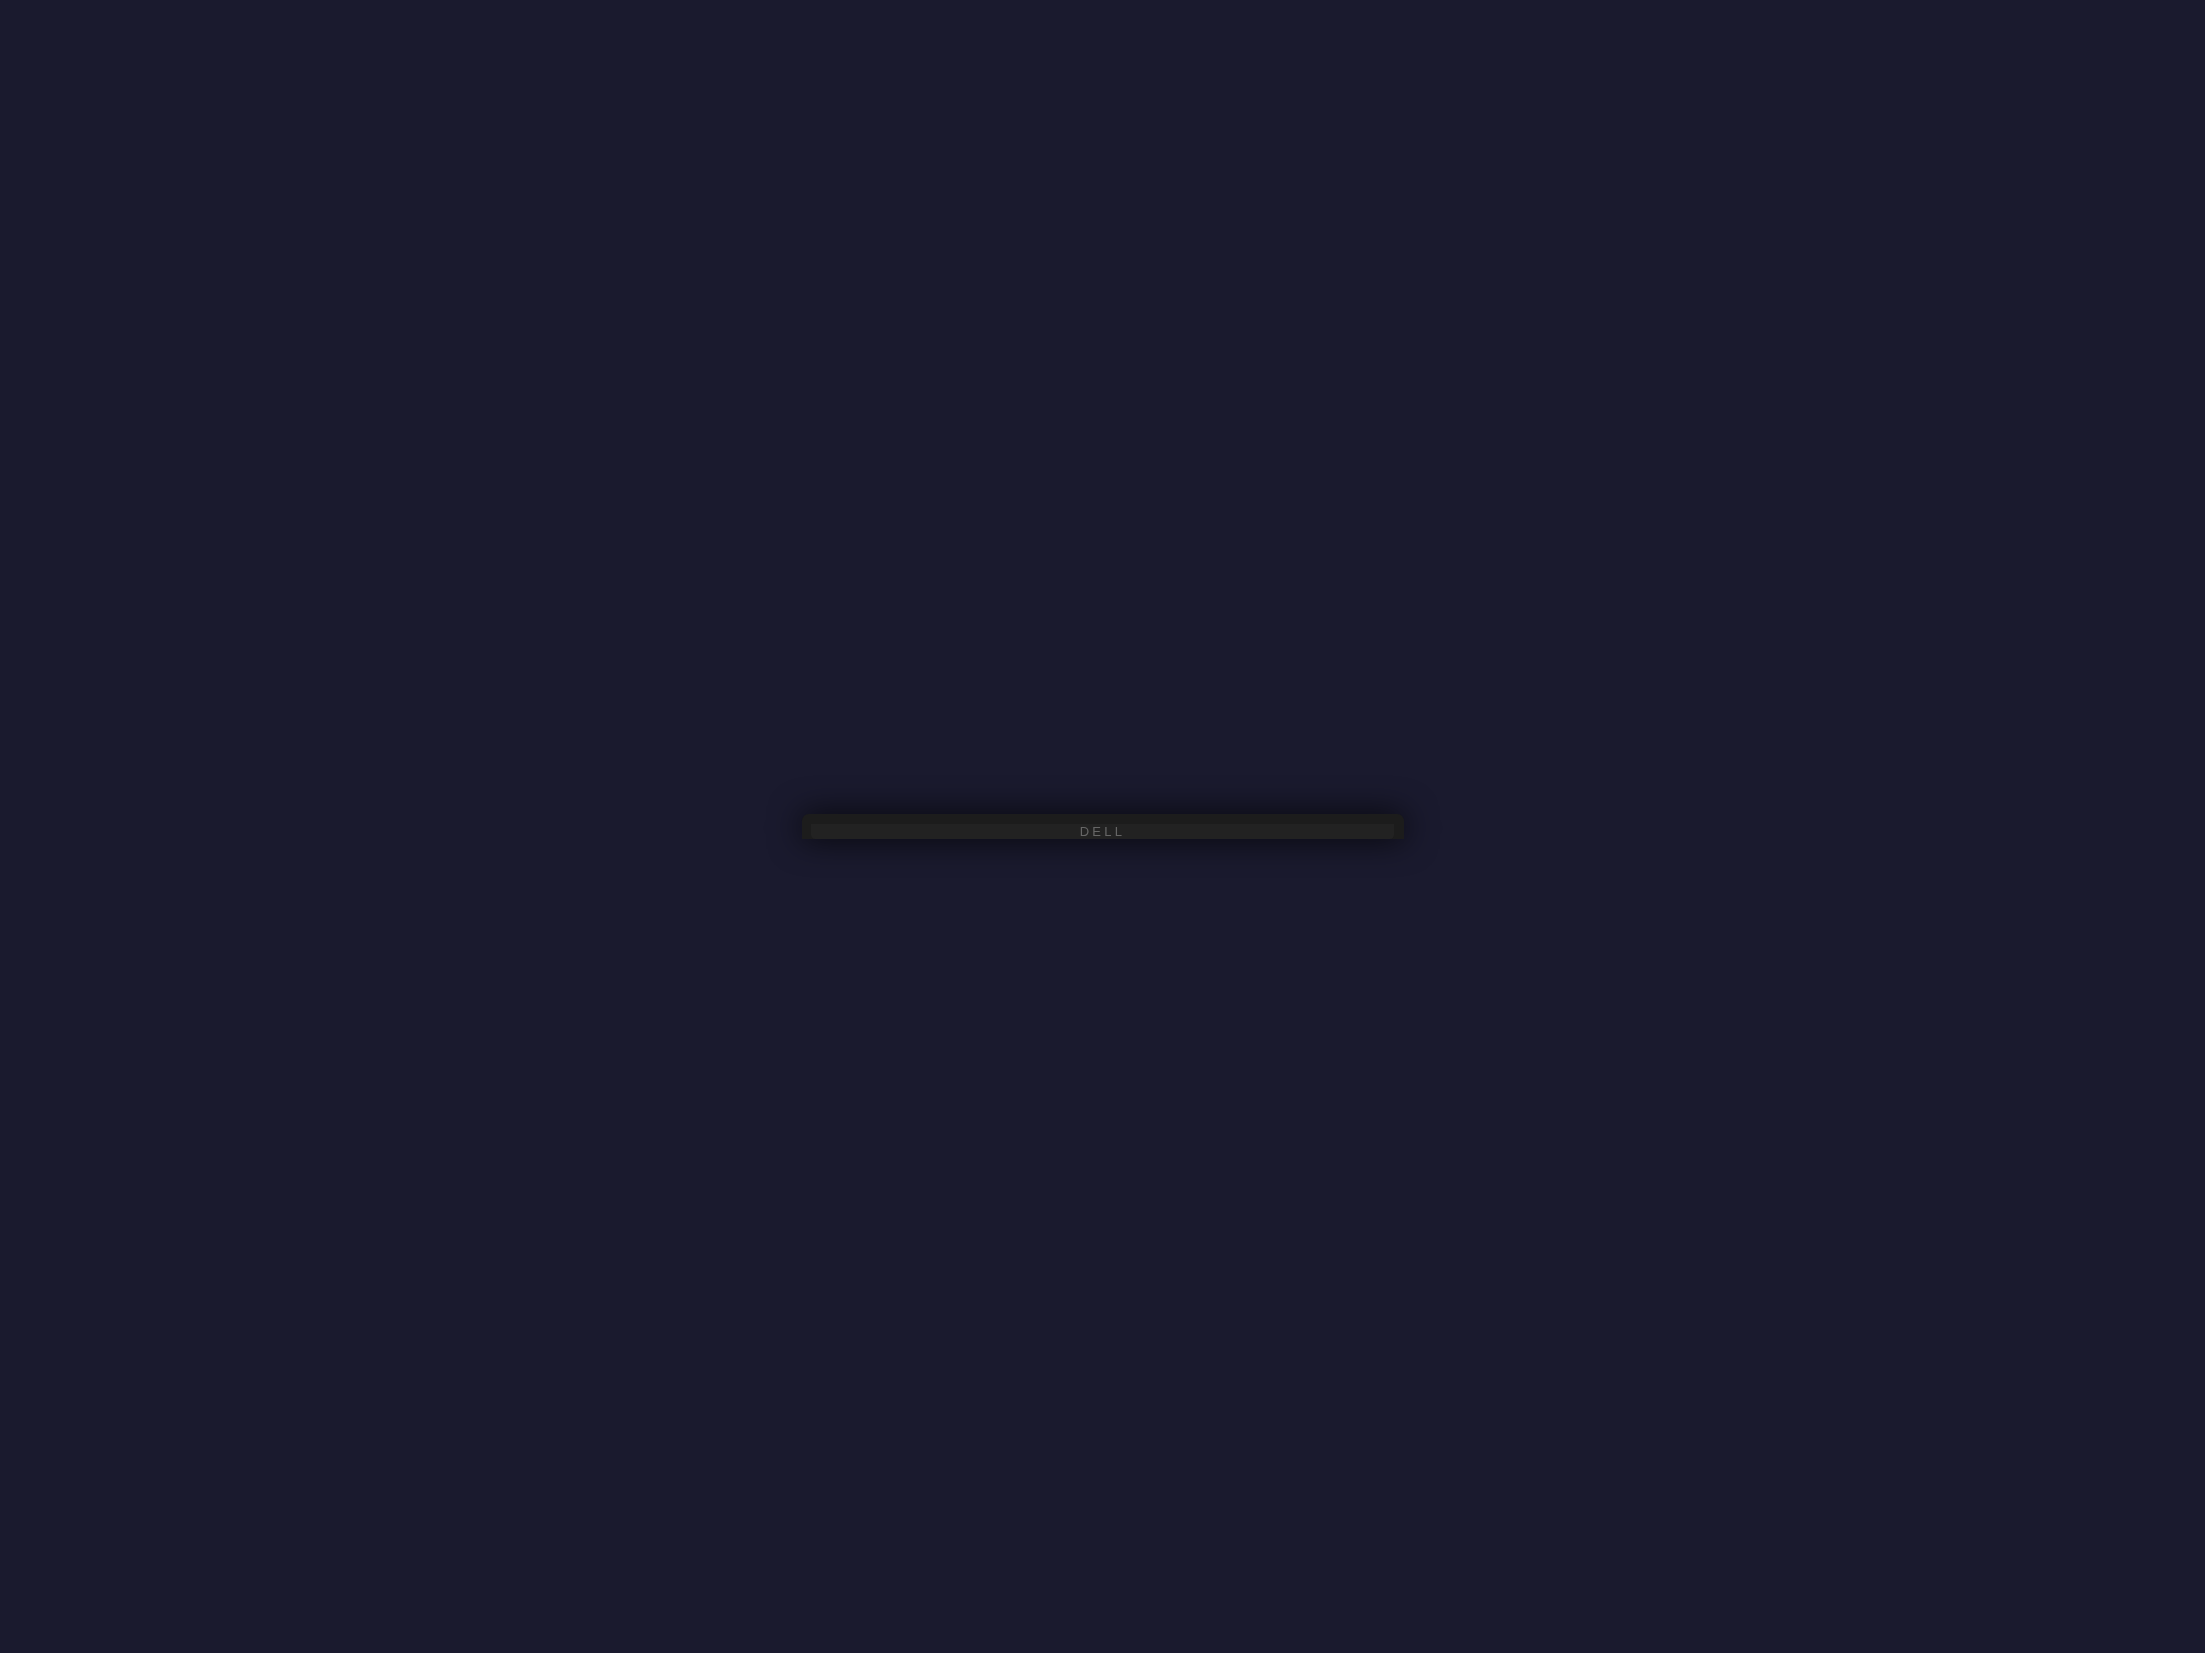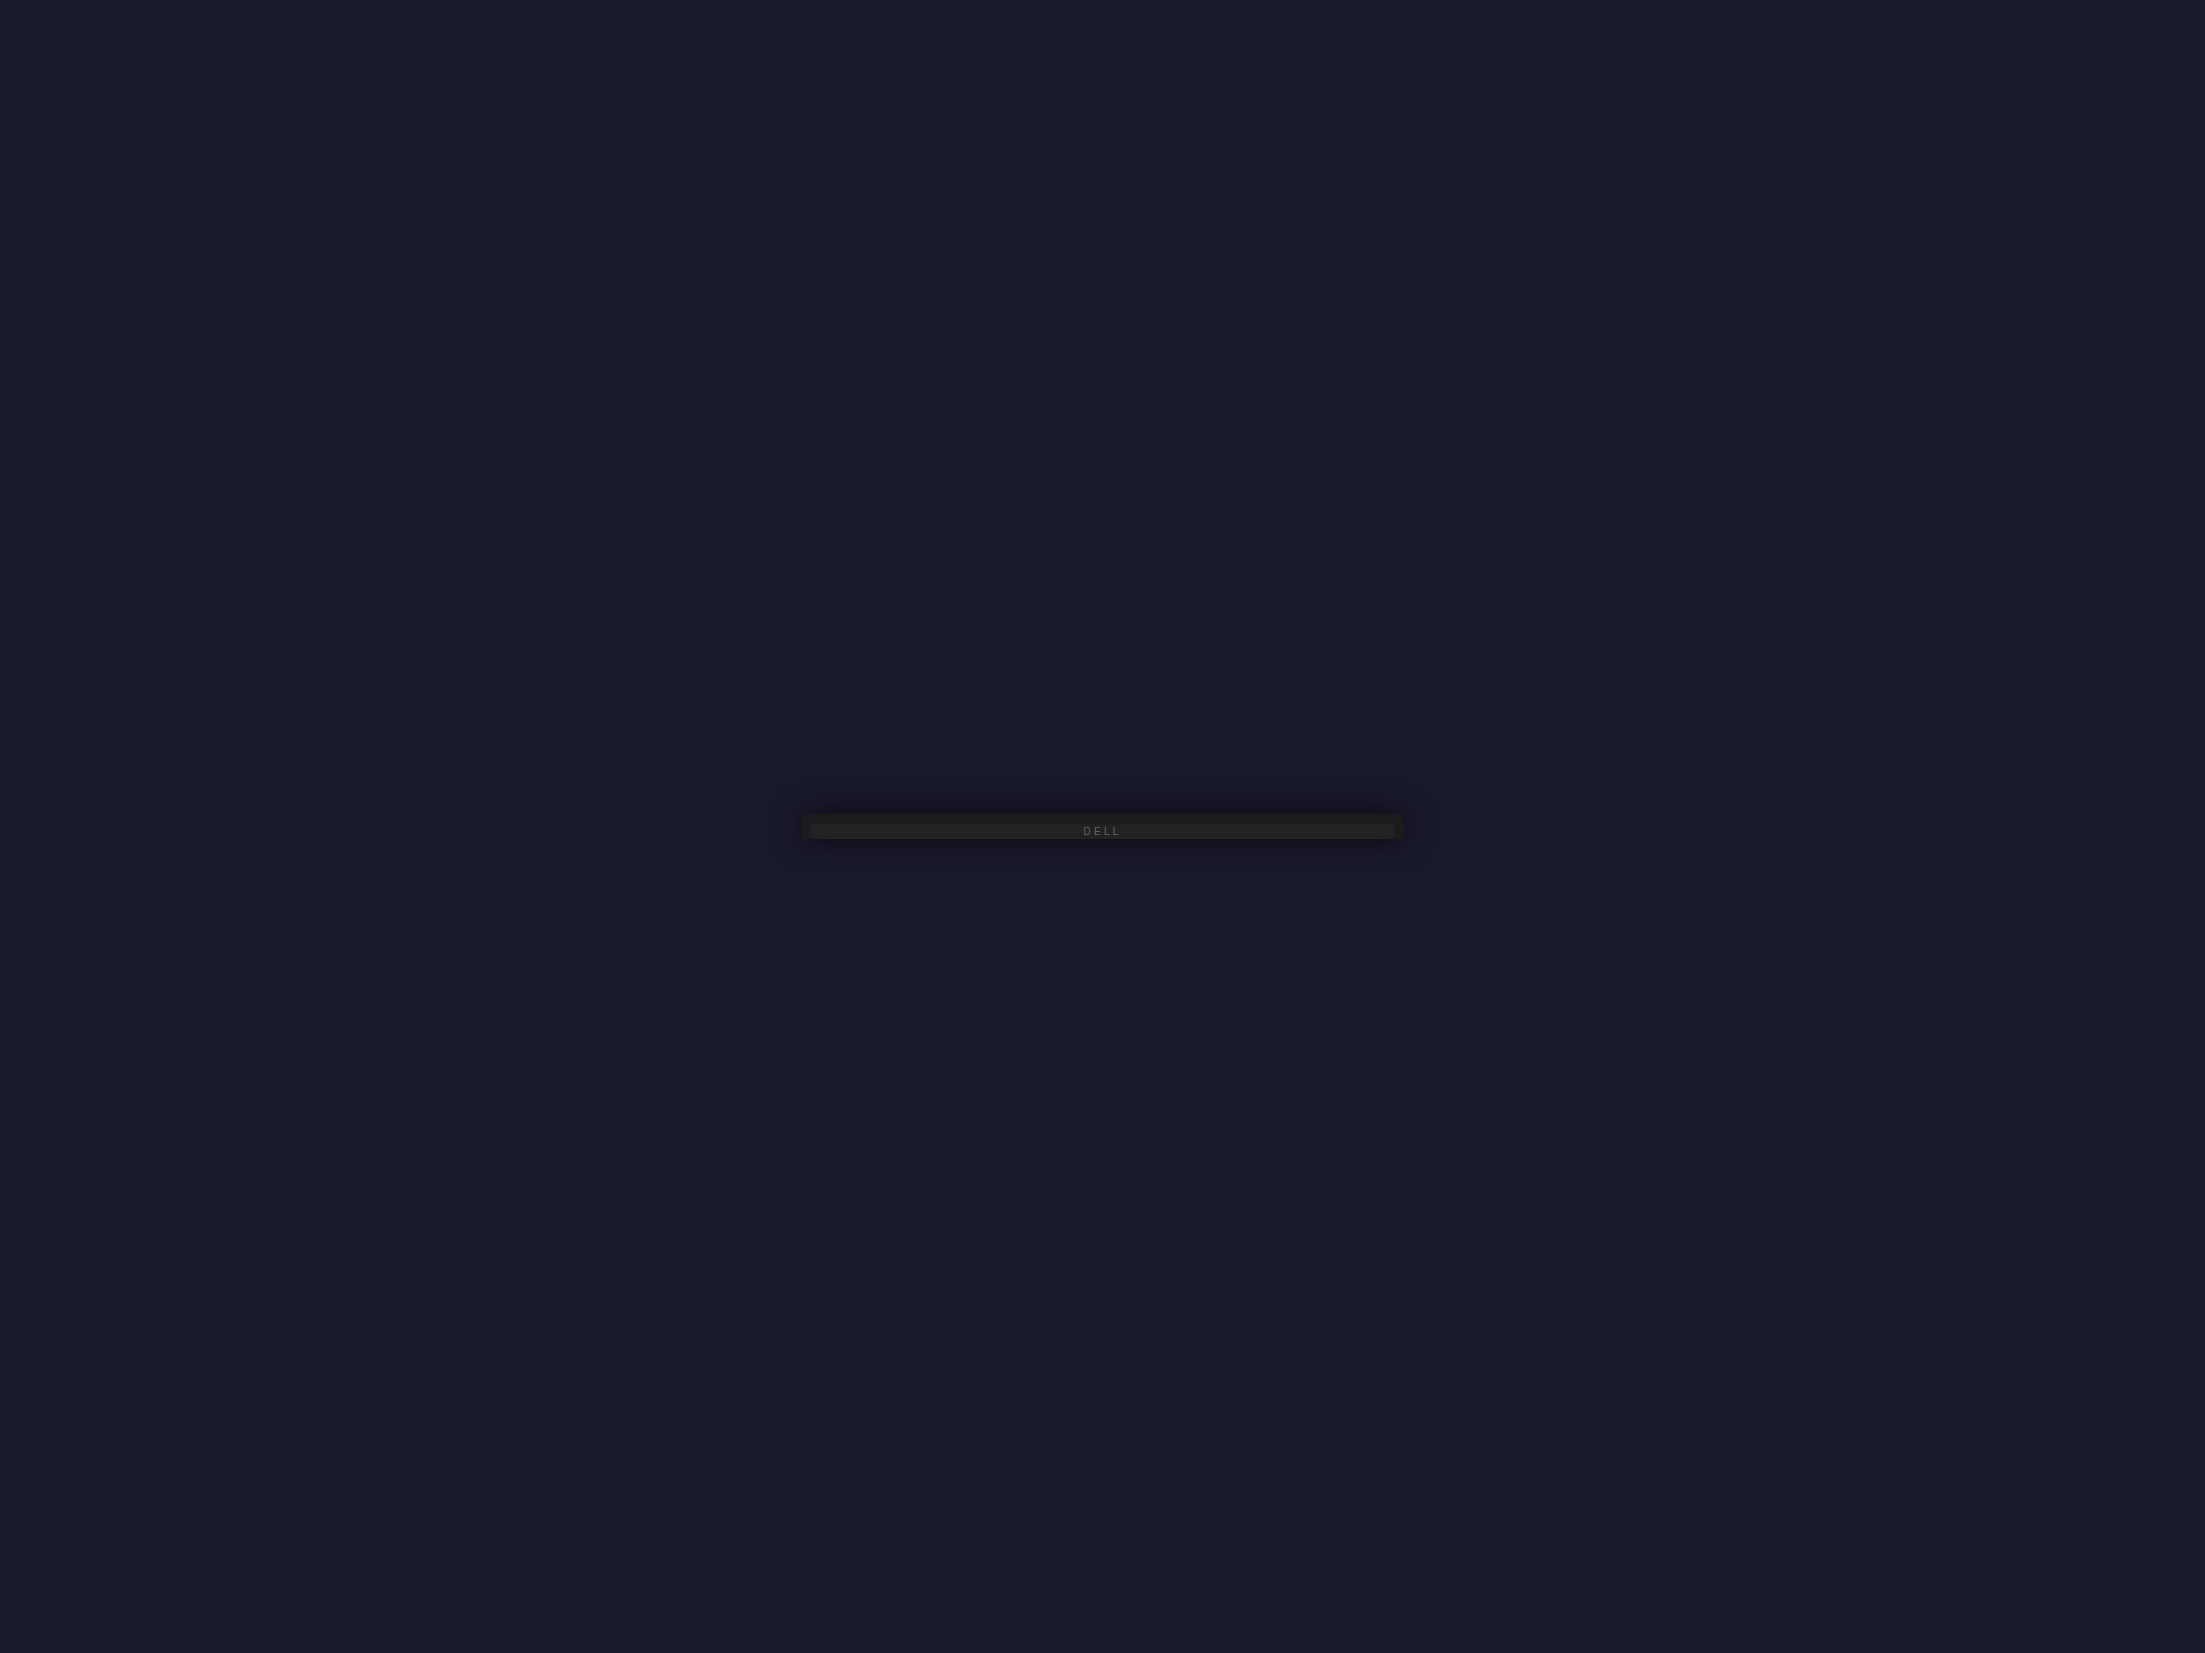--- a/index.html
+++ b/index.html
@@ -62,16 +62,16 @@
     <div class="windows-container">
 
       <div class="settings-window">
         
       </div>
     </div>
 
   </div>
 
   <div style="height: 15.3px; background: #222; border-radius: 0 0 4.4px 4.4px; display: flex; align-items: center; justify-content: center;">
-    <span style="color: #666; font-size: 10px; letter-spacing: 3.3px;">DELL</span>
+    <span style="color: #666; font-size: 13px; letter-spacing: 3.3px;">DELL</span>
   </div>
 </div>
 
 
 </body></html>

